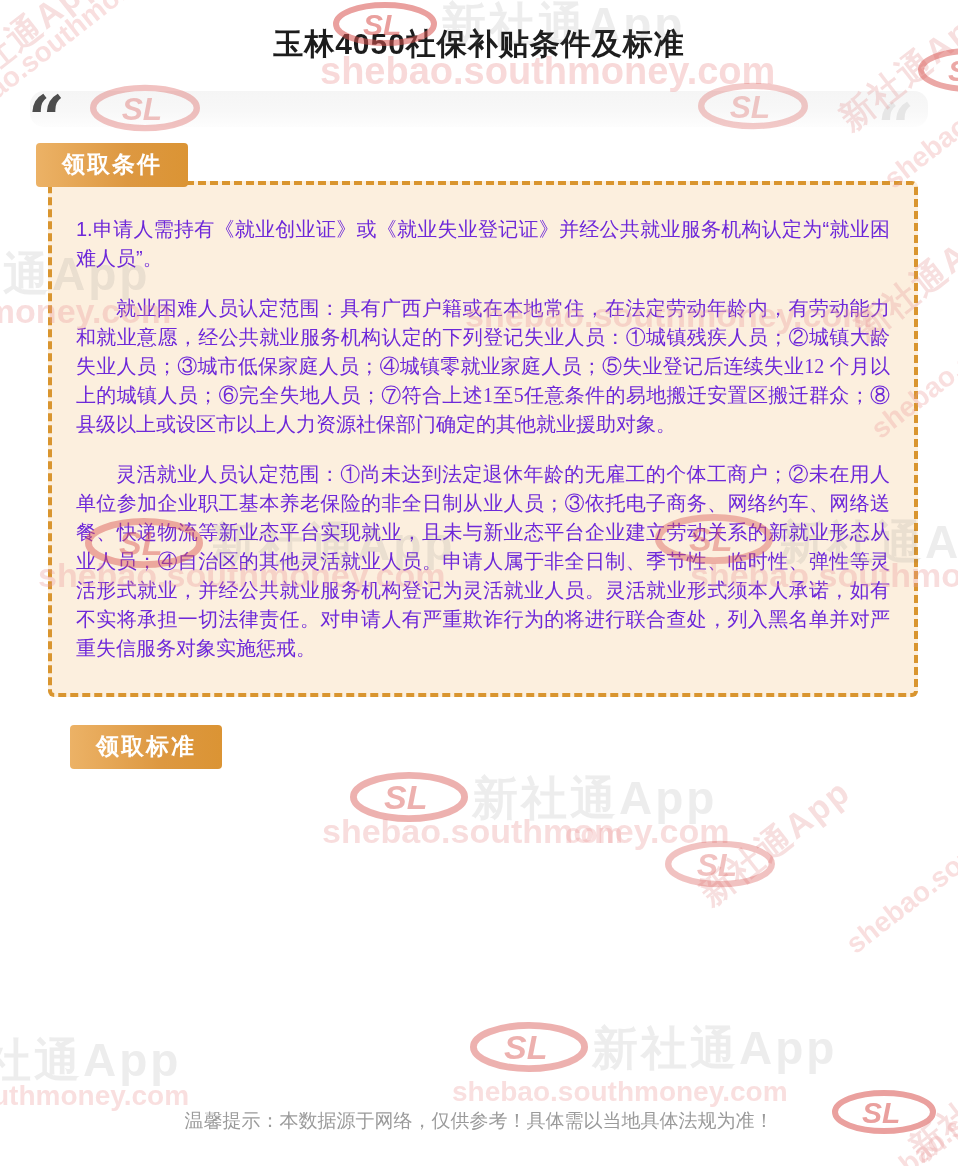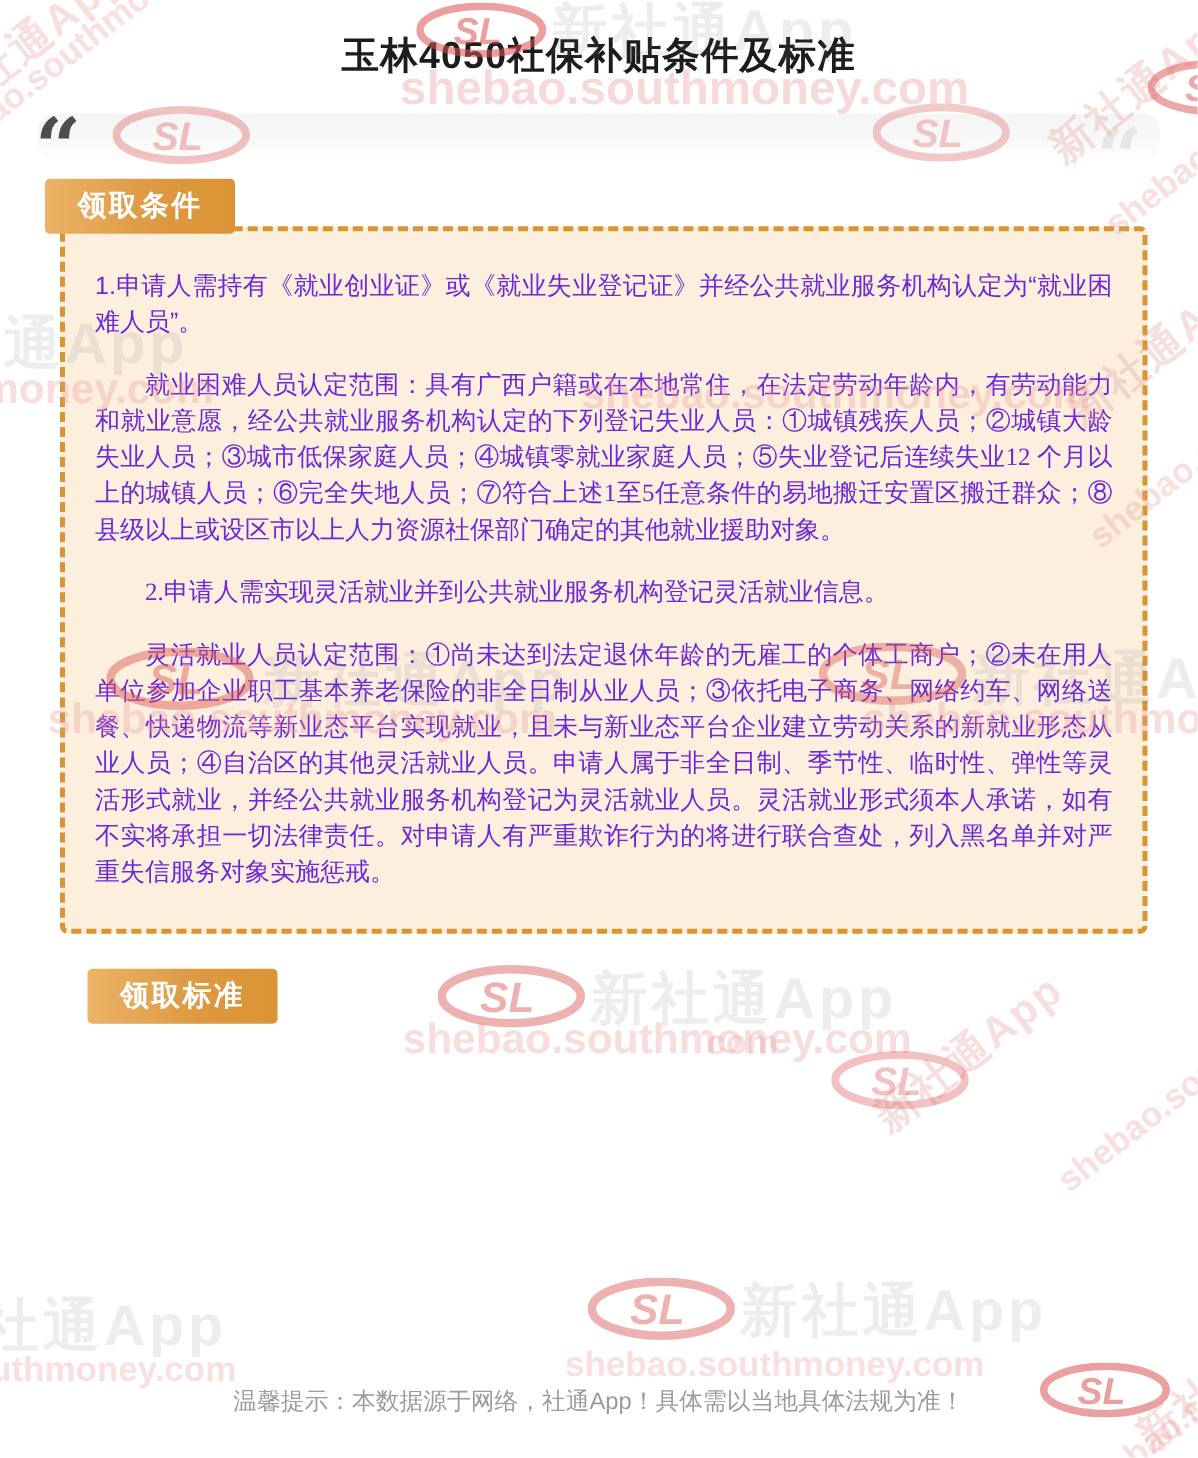--- a/index.html
+++ b/index.html
@@ -218,22 +218,21 @@
 <div class="quote-card">
   <span class="quote-mark quote-open">“</span>
   <span class="quote-mark quote-close">“</span>
 </div>
 
 <div class="section sec-conditions">
   <div class="section-label">领取条件</div>
   <div class="section-box">
     <p>1.申请人需持有《就业创业证》或《就业失业登记证》并经公共就业服务机构认定为“就业困难人员”。</p>
     <p class="indent">就业困难人员认定范围：具有广西户籍或在本地常住，在法定劳动年龄内，有劳动能力和就业意愿，经公共就业服务机构认定的下列登记失业人员：①城镇残疾人员；②城镇大龄失业人员；③城市低保家庭人员；④城镇零就业家庭人员；⑤失业登记后连续失业12 个月以上的城镇人员；⑥完全失地人员；⑦符合上述1至5任意条件的易地搬迁安置区搬迁群众；⑧县级以上或设区市以上人力资源社保部门确定的其他就业援助对象。</p>
-    <p class="indent">2.申请人需实现灵活就业并到公共就业服务机构登记灵活就业信息。</p>
     <p class="indent">灵活就业人员认定范围：①尚未达到法定退休年龄的无雇工的个体工商户；②未在用人单位参加企业职工基本养老保险的非全日制从业人员；③依托电子商务、网络约车、网络送餐、快递物流等新业态平台实现就业，且未与新业态平台企业建立劳动关系的新就业形态从业人员；④自治区的其他灵活就业人员。申请人属于非全日制、季节性、临时性、弹性等灵活形式就业，并经公共就业服务机构登记为灵活就业人员。灵活就业形式须本人承诺，如有不实将承担一切法律责任。对申请人有严重欺诈行为的将进行联合查处，列入黑名单并对严重失信服务对象实施惩戒。</p>
   </div>
 </div>
 
 <div class="section sec-standards">
   <div class="section-label">领取标准</div>
 </div>
 
-<div class="footer-tip">温馨提示：本数据源于网络，社通App！具体需以当地具体法规为准！</div>
+<div class="footer-tip">温馨提示：本数据源于网络，仅供参考！具体需以当地具体法规为准！</div>
 
 </body></html>

